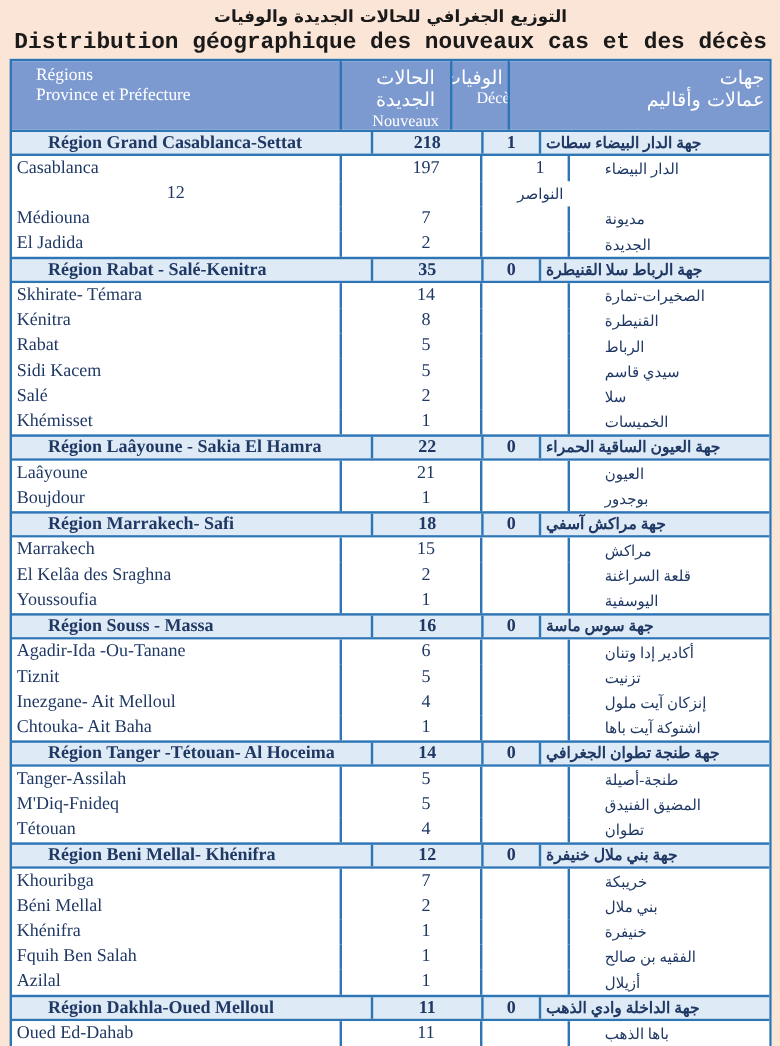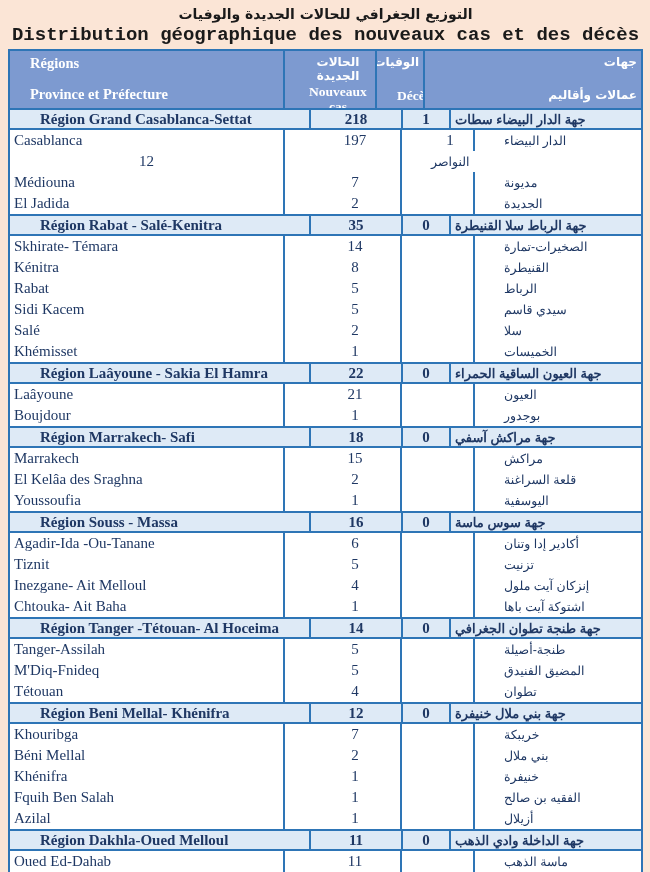--- a/index.html
+++ b/index.html
@@ -57,32 +57,31 @@
   .right{justify-content:flex-end;}
   
   .thead{
     background:var(--header-bg);
     color:var(--white);
     height:57px;
   }
   .thead .c{
     flex-direction:column;
     align-items:stretch;
-    justify-content:space-between;
     padding-top:5px;
     padding-bottom:5px;
     white-space:normal;
-    font-weight:bold;
+    font-weight:normal;
     padding-left:20px;
   }
   .th-fr{font-size:14.5px;line-height:1.1;}
   .th-fr-small{font-size:13.5px;line-height:1.12;text-align:center;}
   .th-ar{
     font-family:"DejaVu Sans","Liberation Sans",sans-serif;
-    font-size:12px;
+    font-size:16px;
     direction:rtl;
     line-height:1.15;
   }
   .thead .c2 .th-ar,.thead .c3 .th-ar{text-align:center;}
   .thead .c4 .th-ar{text-align:right;}
   
   .region-row{
     background:var(--region-bg);
     border-top:2px solid var(--border);
     border-bottom:2px solid var(--border);
@@ -91,21 +90,21 @@
     padding-left:26px;
   }
   .province-row{
     background:var(--white);
     height:21px;
     gap:25px;
   }
   .fr-cell{font-size:15px;color:var(--navy);}
   .num-cell{font-size:15px;color:var(--navy);}
   .ar-cell{
-    font-family:Liberation Sans, sans-serif;
+    font-family:Liberation Serif, serif;
     font-size:12.5px;
     color:var(--navy);
     direction:rtl;
   }
   .region-row .ar-cell{font-size:13px;}
 </style>
 </head>
 <body>
 
 <div class="page">
@@ -338,17 +337,17 @@
         <div class="trow region-row">
           <div class="c c1 fr-cell">Région Dakhla-Oued Melloul</div>
           <div class="c c2 num-cell center">11</div>
           <div class="c c3 num-cell center">0</div>
           <div class="c c4 ar-cell right">جهة الداخلة وادي الذهب</div>
         </div>
         <div class="trow province-row">
           <div class="c c1 fr-cell">Oued Ed-Dahab</div>
           <div class="c c2 num-cell center">11</div>
           <div class="c c3 num-cell center"></div>
-          <div class="c c4 ar-cell right">ماسة الذهب</div>
+          <div class="c c4 ar-cell right">باها الذهب</div>
         </div>
       </div>
   </div>
 </div>
 
 </body></html>

